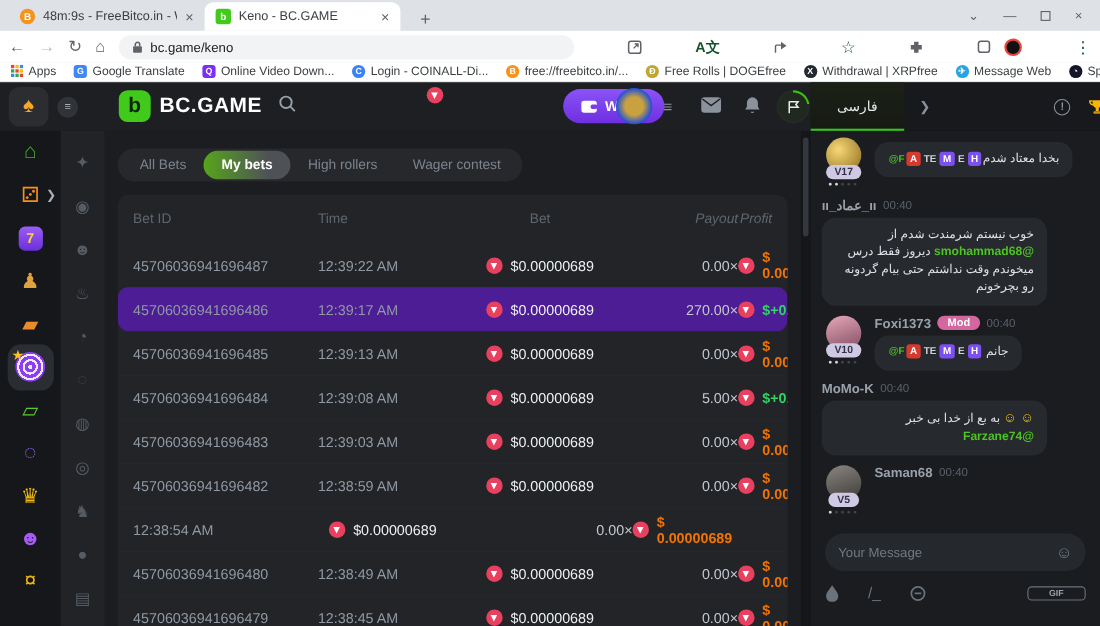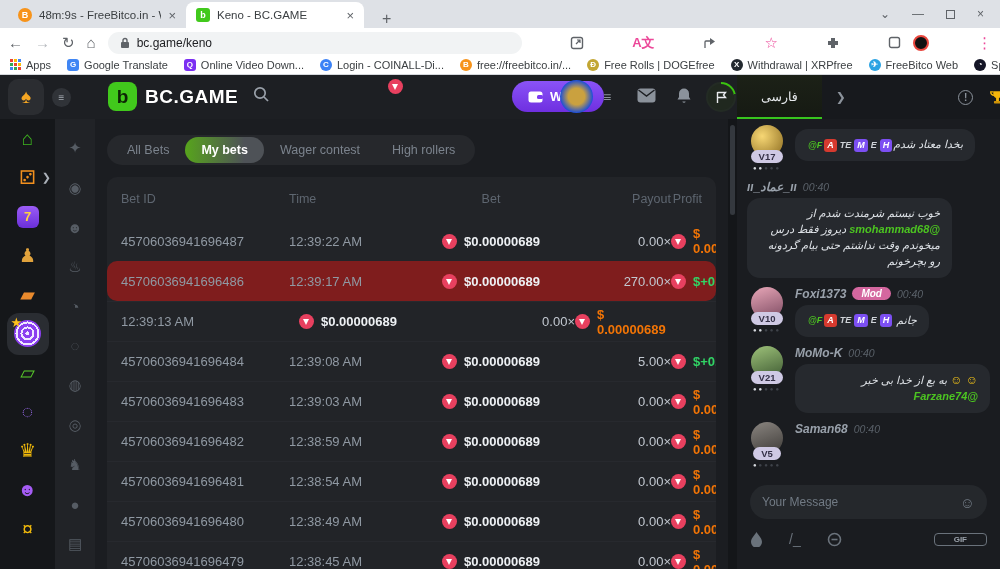--- a/index.html
+++ b/index.html
@@ -20,21 +20,21 @@
   .newtab { font-size:16px; color:#5f6368; margin-left:10px; padding:0 8px; }
   #winctl { position:absolute; right:0; top:0; height:28px; display:flex; align-items:center; gap:22px;
     padding:0 16px; color:#5f6368; font-size:12px; }
   .winmax { width:9px; height:9px; border:1.5px solid #5f6368; display:inline-block; }
   #navbar { height:29px; background:#fff; display:flex; align-items:center; padding:0 8px; gap:12px; }
   .navic { color:#5f6368; font-size:15px; line-height:1; }
   .navic.dim { color:#b6b9be; }
   #omnibox { flex:1; height:22px; background:#f1f3f4; border-radius:12px; display:flex;
     align-items:center; gap:7px; padding:0 12px; max-width:660px; }
   #omnibox .url { font-size:12px; color:#202124; }
-  .rightic { color:#ec4899; font-size:13px; display:flex; align-items:center;margin-left:36px; }
+  .rightic { color:#14532d; font-size:13px; display:flex; align-items:center;margin-left:36px; }
   #profile-dot { width:16px; height:16px; border-radius:50%; background:#111; border:2px solid #e8453c; }
   #bookmarks { height:18px; background:#fff; display:flex; align-items:center; gap:16px;
     padding:0 10px 2px 10px; border-bottom:1px solid #d5d8dc; font-size:11px; color:#3c4043; }
   .bm { display:flex; align-items:flex-start; gap:5px; white-space:nowrap; }
   .bm .fav { width:12px; height:12px; font-size:8px; }
   #apps-grid { display:grid; grid-template-columns:repeat(3,3px); grid-gap:1px; }
   #apps-grid span { width:3px; height:3px; }
   
   #app { position:absolute; top:75px; left:0; width:1000px; height:494px; background:#1b1d21; }
   #appheader { position:relative; height:44px; background:#1d1f23; }
@@ -94,43 +94,43 @@
   #bet-tabs { margin:16px 0 12px 12px; display:inline-flex; align-items:center; background:#26282c;
     border-radius:16px; height:30px; padding:0 4px; }
   .bettab { padding:0 16px; font-size:12.5px; color:#7b838d; height:26px; display:flex; align-items:center;
     border-radius:14px; white-space:nowrap; }
   .bettab.active { background:linear-gradient(90deg,#57a41c,#4e5257 75%); color:#fff; font-weight:bold; }
   #panel { margin:0 12px; background:#222428; border-radius:10px; height:400px; overflow:hidden; }
   .trow { display:grid; grid-template-columns:168px 118px 168px 96px 1fr; align-items:center;
     height:40px; padding:0 14px; font-size:13px; }
   #thead { height:44px; color:#5e6670; font-size:12.5px; }
   #thead .c3 { justify-self:center; }
-  #thead .c4, #thead .c5 { justify-self:end; }
+  #thead .c4, #thead .c5 { justify-self:end;font-style:italic; }
   .trow + .trow { border-top:1px solid #27292e; }
-  .trow.hl { background:#7f1d1d; border-radius:10px; border-top-color:transparent; }
+  .trow.hl { background:#4c1d95; border-radius:10px; border-top-color:transparent; }
   .cid, .ctime { color:#9099a3; }
-  .cbet { justify-self:center; display:flex; align-items:flex-end; gap:7px; color:#eef1f4; font-weight:bold; }
+  .cbet { justify-self:center; display:flex; align-items:flex-end; gap:7px; color:#eef1f4; font-weight:normal; }
   .cpay { justify-self:end; color:#c2c8d0; }
   .cprofit { justify-self:end; display:flex; align-items:center; gap:7px; font-weight:bold; }
   .cprofit.loss span.val { color:#f27405; }
   .cprofit.win span.val { color:#31d465; }
   #mainscroll { width:9px; background:#141619; position:relative; }
   #mainthumb { position:absolute; top:6px; left:2px; width:5px; height:90px; background:#34383e; border-radius:3px; }
   
   #chat { width:263px; background:#1a1c20; display:flex; flex-direction:column; }
   #chat-msgs { flex:1; overflow:hidden; display:flex; flex-direction:column; padding:6px 10px 4px 10px; }
   .msg { display:flex; gap:8px; margin-bottom:9px; }
   .msg.first { margin-top:auto; }
   .mleft { width:40px; flex:none; display:flex; flex-direction:column; align-items:center; }
   .mavatar { width:32px; height:32px; border-radius:50%; }
   .lvl { margin-top:-7px; background:#cfc9e4; color:#343046; font-size:9.5px; font-weight:bold;
     padding:1px 8px; border-radius:8px; z-index:1; }
   .mdots { font-size:6px; letter-spacing:2px; color:#3f434a; margin-top:2px; }
   .mdots b { color:#d6d9de; font-weight:normal; }
-  .mright { flex:1; min-width:0;font-style:italic; }
+  .mright { flex:1; min-width:0; }
   .mhead { display:flex; align-items:center; gap:6px; font-size:12px; color:#99a1ab; font-weight:bold; }
   .mtime { color:#5a6169; font-size:10.5px; font-weight:normal; }
   .modbadge { background:#d4679f; color:#fff; font-size:10px; font-weight:bold; padding:1px 9px; border-radius:9px; }
   .bubble { display:inline-block; background:#26292e; border-radius:13px; padding:8px 12px; margin-top:4px;
     color:#dde1e6; font-size:11px; line-height:1.45; direction:rtl; text-align:right; max-width:205px; }
   .seg-mention { color:#4cc421; font-weight:bold; }
   .seg-emoji { color:#f5c518; font-size:12px; }
   .emotes { direction:ltr; unicode-bidi:isolate; display:inline-block; }
   .chipm { display:inline-block; font-size:9px; font-weight:bold; border-radius:3px; padding:0 3px;
     margin:0 1px; line-height:13px; vertical-align:middle; }
@@ -246,21 +246,21 @@
       <span class="bm">
         <span class="fav" style="background: rgb(194, 166, 51);">Ð</span>
         <span>Free Rolls | DOGEfree</span>
       </span>
       <span class="bm">
         <span class="fav" style="background: rgb(35, 41, 47);">X</span>
         <span>Withdrawal | XRPfree</span>
       </span>
       <span class="bm">
         <span class="fav" style="background: rgb(42, 163, 227);">✈</span>
-        <span>FreeBitco Web</span>
+        <span>Message Web</span>
       </span>
       <span class="bm">
         <span class="fav" style="background: rgb(20, 21, 38);">◔</span>
         <span>Speedtest by Ookla...</span>
       </span>
     </div>
 </div>
 
 <div id="app">
   <div id="appheader">
@@ -375,22 +375,22 @@
         <span>◎</span>
         <span>♞</span>
         <span>●</span>
         <span>▤</span>
       </div>
 
     <div id="main">
       <div id="bet-tabs">
           <div class="bettab">All Bets</div>
           <div class="bettab active">My bets</div>
+          <div class="bettab">High rollers</div>
           <div class="bettab">Wager contest</div>
-          <div class="bettab">High rollers</div>
         </div>
       <div id="panel">
         <div class="trow" id="thead">
           <span class="c1">Bet ID</span>
           <span class="c2">Time</span>
           <span class="c3">Bet</span>
           <span class="c4">Payout</span>
           <span class="c5">Profit</span>
         </div>
         <div id="tbody">
@@ -414,20 +414,21 @@
                 <span class="coin"></span>
                 <span>$0.00000689</span>
               </span>
               <span class="cpay">270.00×</span>
               <span class="cprofit win">
                 <span class="coin"></span>
                 <span class="val">$+0.00185475</span>
               </span>
             </div>
             <div class="trow">
+              <span class="cid">45706036941696485</span>
               <span class="ctime">12:39:13 AM</span>
               <span class="cbet">
                 <span class="coin"></span>
                 <span>$0.00000689</span>
               </span>
               <span class="cpay">0.00×</span>
               <span class="cprofit loss">
                 <span class="coin"></span>
                 <span class="val">$  0.00000689</span>
               </span>
@@ -465,21 +466,20 @@
                 <span class="coin"></span>
                 <span>$0.00000689</span>
               </span>
               <span class="cpay">0.00×</span>
               <span class="cprofit loss">
                 <span class="coin"></span>
                 <span class="val">$  0.00000689</span>
               </span>
             </div>
             <div class="trow">
-              <span class="cid">45706036941696481</span>
               <span class="ctime">12:38:54 AM</span>
               <span class="cbet">
                 <span class="coin"></span>
                 <span>$0.00000689</span>
               </span>
               <span class="cpay">0.00×</span>
               <span class="cprofit loss">
                 <span class="coin"></span>
                 <span class="val">$  0.00000689</span>
               </span>
@@ -540,25 +540,20 @@
               <div class="lvl">V10</div>
               <div class="mdots"><b>●</b><b>●</b><span>●</span><span>●</span><span>●</span></div>
             </div>
             <div class="mright"><div class="mhead">
                 <span>Foxi1373</span>
                 <span class="modbadge">Mod</span>
                 <span class="mtime">00:40</span>
               </div><div class="bubble">جانم <span class="emotes"><span class="chipm chip-at">@F</span><span class="chipm chip-red">A</span><span class="chipm chip-plain">TE</span><span class="chipm chip-purple">M</span><span class="chipm chip-plain">E</span><span class="chipm chip-purple">H</span></span></div></div>
           </div>
           <div class="msg">
-            <div class="mleft">
-              <div class="mavatar av-green" style="background: linear-gradient(160deg, rgb(158, 194, 122), rgb(63, 91, 51));"></div>
-              <div class="lvl">V21</div>
-              <div class="mdots"><b>●</b><b>●</b><span>●</span><span>●</span><span>●</span></div>
-            </div>
             <div class="mright"><div class="mhead">
                 <span>MoMo-K</span>
                 <span class="mtime">00:40</span>
               </div><div class="bubble"><span class="seg-emoji">☺ ☺</span> به بع از خدا بی خبر <span class="seg-mention">@Farzane74</span></div></div>
           </div>
           <div class="msg">
             <div class="mleft">
               <div class="mavatar av-dark" style="background: linear-gradient(160deg, rgb(138, 133, 128), rgb(62, 59, 56));"></div>
               <div class="lvl">V5</div>
               <div class="mdots"><b>●</b><span>●</span><span>●</span><span>●</span><span>●</span></div>

